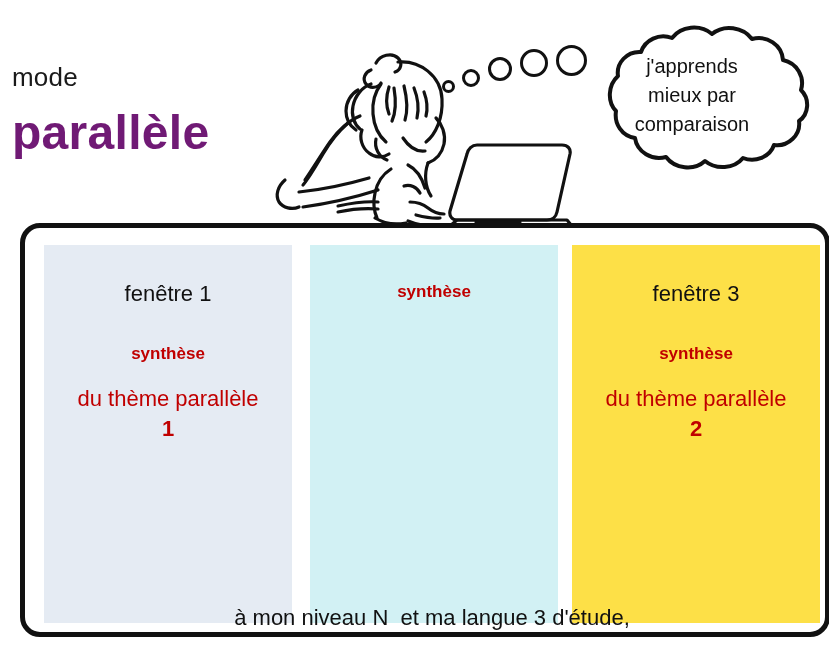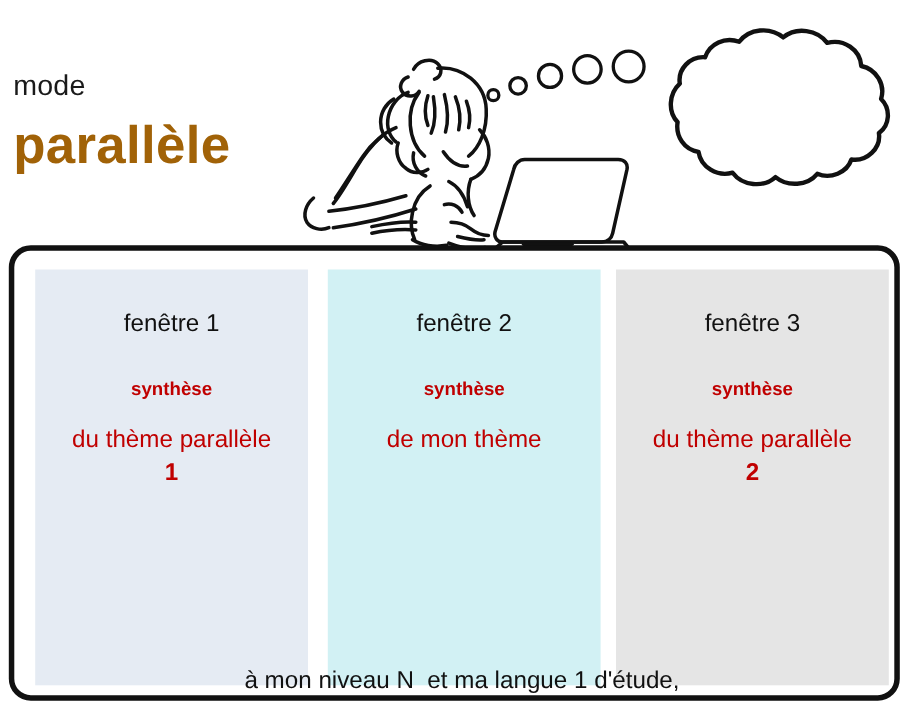--- a/index.html
+++ b/index.html
@@ -31,21 +31,21 @@
     font-size: 26px;
     color: #1a1a1a;
     letter-spacing: .2px;
   }
   #mode-title {
     position: absolute;
     left: 12px;
     top: 87px;
     font-size: 48px;
     font-weight: bold;
-    color: #a16207;
+    color: #701a75;
     letter-spacing: .3px;
   }
 
   
   #illustration {
     position: absolute;
     left: 258px;
     top: 8px;
     width: 320px;
     height: 215px;
@@ -83,21 +83,21 @@
     width: 268px;
     text-align: center;
     font-size: 20px;
     line-height: 29px;
     color: #111;
   }
 
   
   #windows-frame {
     position: absolute;
-    left: 8px;
+    left: 20px;
     top: 223px;
     width: 810px;
     height: 414px;
     border: 5px solid #111111;
     border-radius: 20px;
     box-sizing: border-box;
     background: #ffffff;
   }
 
   .window-col {
@@ -222,41 +222,44 @@
     <span class="dot" style="left:116px;top:9px;  width:31px; height:31px;"></span>
   </div>
 
   <div id="thought-cloud">
     <svg width="268" height="160" viewBox="0 0 268 160" xmlns="http://www.w3.org/2000/svg" fill="#ffffff" stroke="#111111" stroke-width="4" stroke-linecap="round" stroke-linejoin="round">
       <path d="M60 56c-2-13 9-25 23-24 4-12 18-19 31-14 9-12 28-14 40-4 12-10 31-7 40 5
                15-4 30 6 31 21 14 3 22 17 18 30 9 9 8 24-2 31 2 14-11 26-25 24-4 12-19 18-31 13
                -9 11-27 12-38 3-11 10-30 8-39-4-14 4-29-5-31-19-13-2-21-14-19-27-9-9-8-26 2-35z"></path>
     </svg>
   </div>
+  <div id="cloud-text">
+    <div>j'apprends</div>
+    <div>mieux par</div>
+    <div>comparaison</div>
+  </div>
 </div>
 
 <div id="windows-frame">
 
   <div class="window-col" id="window-col-1" style="background:#e5ebf3;">
     <div class="window-title">fenêtre 1</div>
     <div class="window-synthese">synthèse</div>
     <div class="window-sub">du thème parallèle</div>
     <div class="window-sub-num">1</div>
   </div>
 
   <div class="window-col" id="window-col-2" style="background:#d2f1f4;">
-    <div class="window-title">fenêtre 2</div>
     <div class="window-synthese">synthèse</div>
-    <div class="window-sub">de mon thème</div>
-  </div>
-
-  <div class="window-col" id="window-col-3" style="background:#e5e5e5;">
+  </div>
+
+  <div class="window-col" id="window-col-3" style="background:#fde047;">
     <div class="window-title">fenêtre 3</div>
     <div class="window-synthese">synthèse</div>
     <div class="window-sub">du thème parallèle</div>
     <div class="window-sub-num">2</div>
   </div>
 
   <div id="caption">
-    <div>à mon niveau N  et ma langue 1 d'étude,</div>
+    <div>à mon niveau N  et ma langue 3 d'étude,</div>
     
   </div>
 </div>
 
 </body></html>

